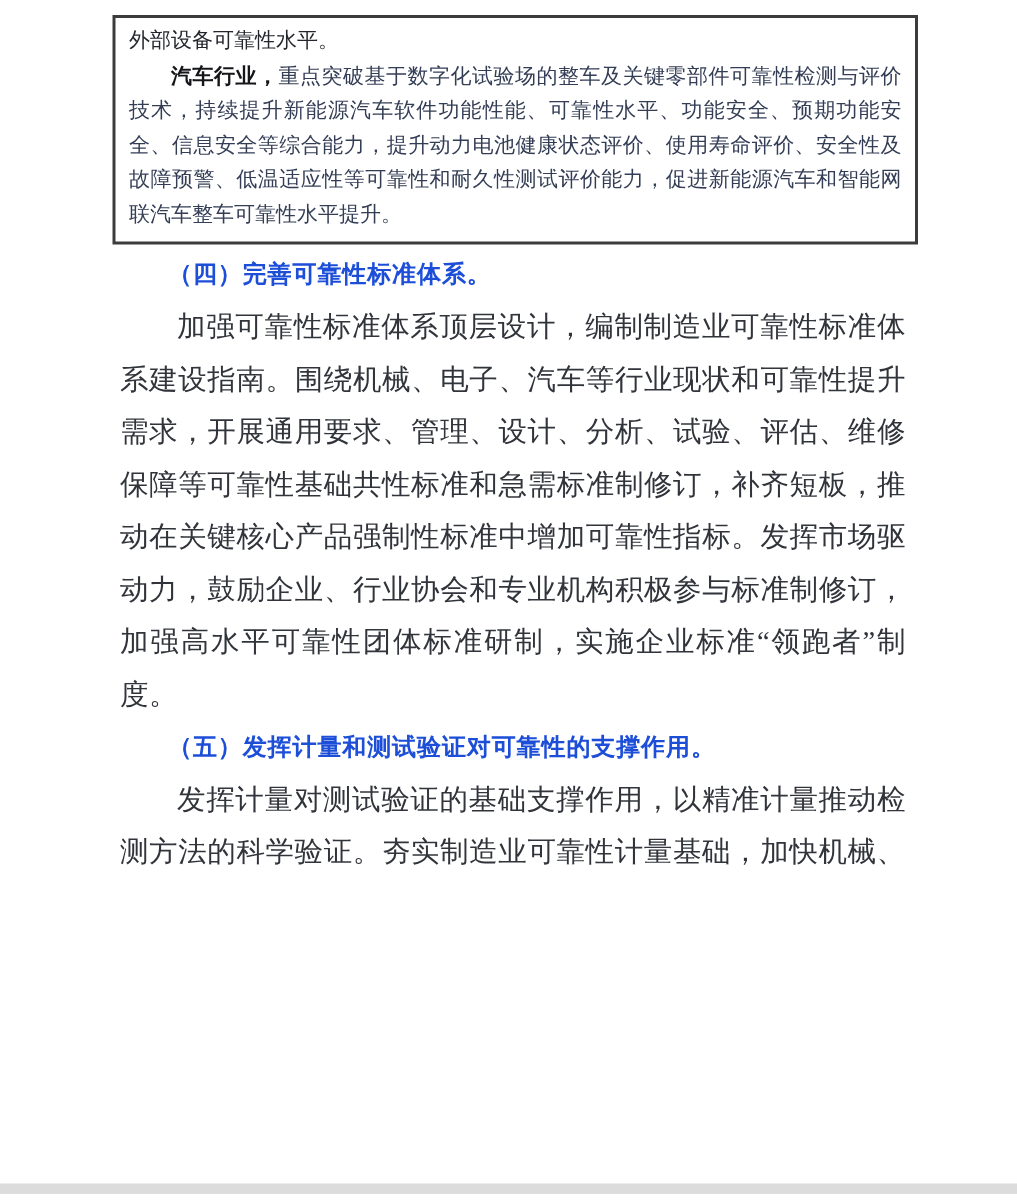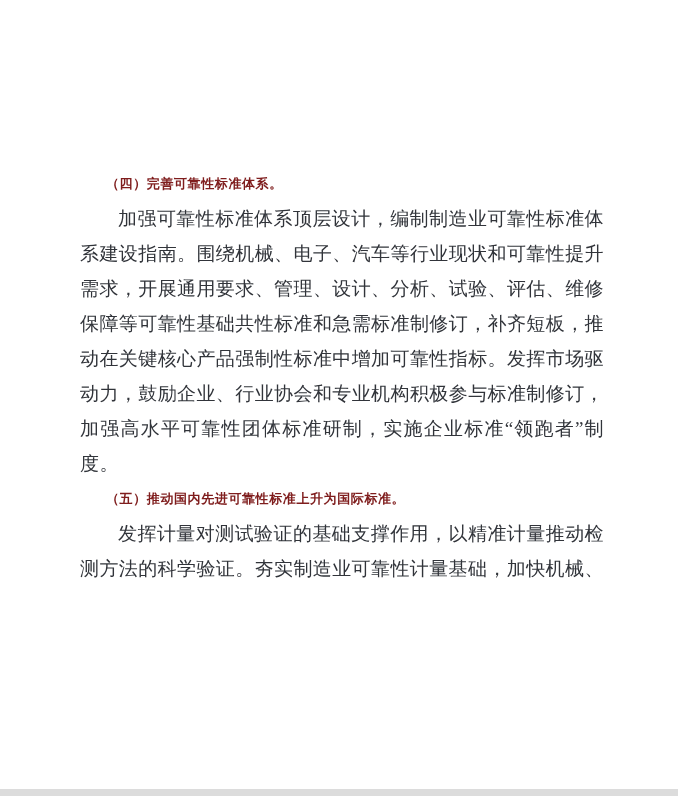--- a/index.html
+++ b/index.html
@@ -52,24 +52,24 @@
     top: 166px;
     width: 524px;
     font-size: 19px;
     line-height: 35px;
     letter-spacing: 0.4px;
     text-align: justify;
     color: #31343a;
   }
   .section-heading {
     margin: 0;
-    font-size: 13px;
+    font-size: 16px;
     font-weight: bold;
     text-indent: 2em;
-    color: #7f1d1d;
+    color: #1d4ed8;
     letter-spacing: 0.6px;
   }
   .body-para {
     margin: 0;
     text-indent: 2em;
   }
   .attribution {
     color: #3a3e47;
   }
 
@@ -81,29 +81,35 @@
     width: 678px;
     height: 7px;
     background: #dcdcdc;
   }
 </style>
 </head>
 <body>
 
 <div class="page">
 
+  <div class="callout-box">
+    <span class="callout-line1">外部设备可靠性水平。</span>
+    <p class="callout-para">
+      <span class="callout-lead">汽车行业，</span><span>重点突破基于数字化试验场的整车及关键零部件可靠性检测与评价技术，持续提升新能源汽车软件功能性能、可靠性水平、功能安全、预期功能安全、信息安全等综合能力，提升动力电池健康状态评价、使用寿命评价、安全性及故障预警、低温适应性等可靠性和耐久性测试评价能力，促进新能源汽车和智能网联汽车整车可靠性水平提升。</span>
+    </p>
+  </div>
 
   <div class="body-text">
 
     <h3 class="section-heading">（四）完善可靠性标准体系。</h3>
 
     <p class="body-para">加强可靠性标准体系顶层设计，编制制造业可靠性标准体系建设指南。围绕机械、电子、汽车等行业现状和可靠性提升需求，开展通用要求、管理、设计、分析、试验、评估、维修保障等可靠性基础共性标准和急需标准制修订，补齐短板，推动在关键核心产品强制性标准中增加可靠性指标。发挥市场驱动力，鼓励企业、行业协会和专业机构积极参与标准制修订，加强高水平可靠性团体标准研制，实施企业标准“领跑者”制度。</p>
 
 
-    <h3 class="section-heading">（五）推动国内先进可靠性标准上升为国际标准。</h3>
+    <h3 class="section-heading">（五）发挥计量和测试验证对可靠性的支撑作用。</h3>
 
     <p class="body-para">发挥计量对测试验证的基础支撑作用，以精准计量推动检测方法的科学验证。夯实制造业可靠性计量基础，加快机械、</p>
 
   </div>
 
   <div class="page-edge"></div>
 
 </div>
 
 </body></html>

